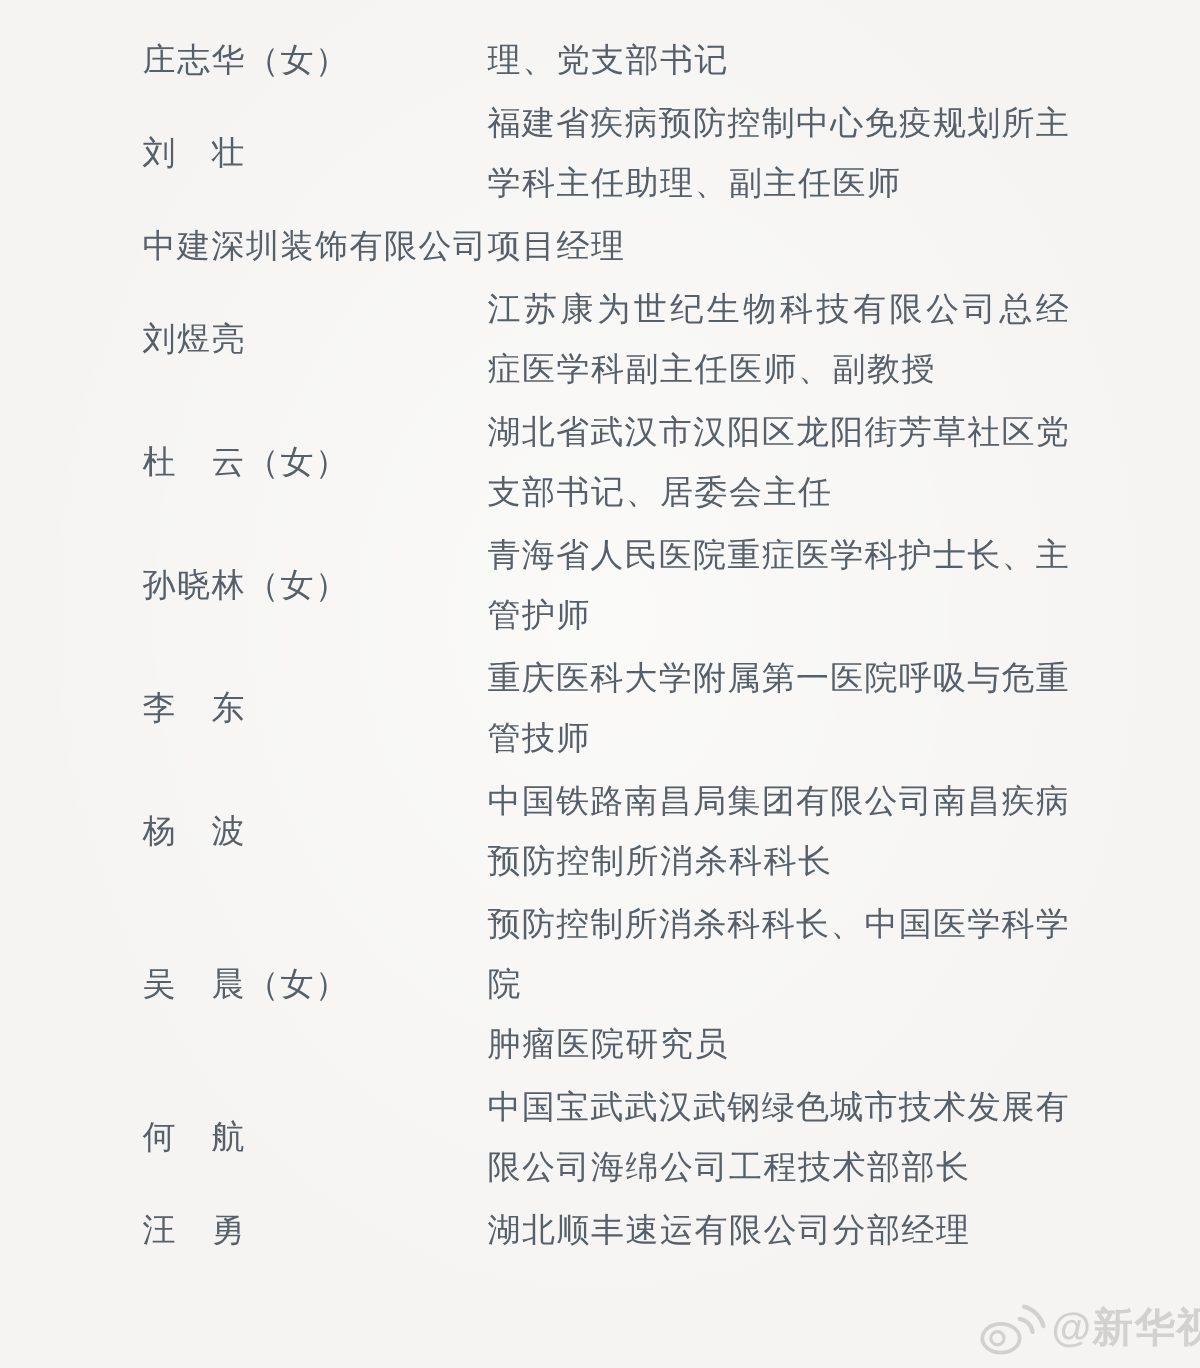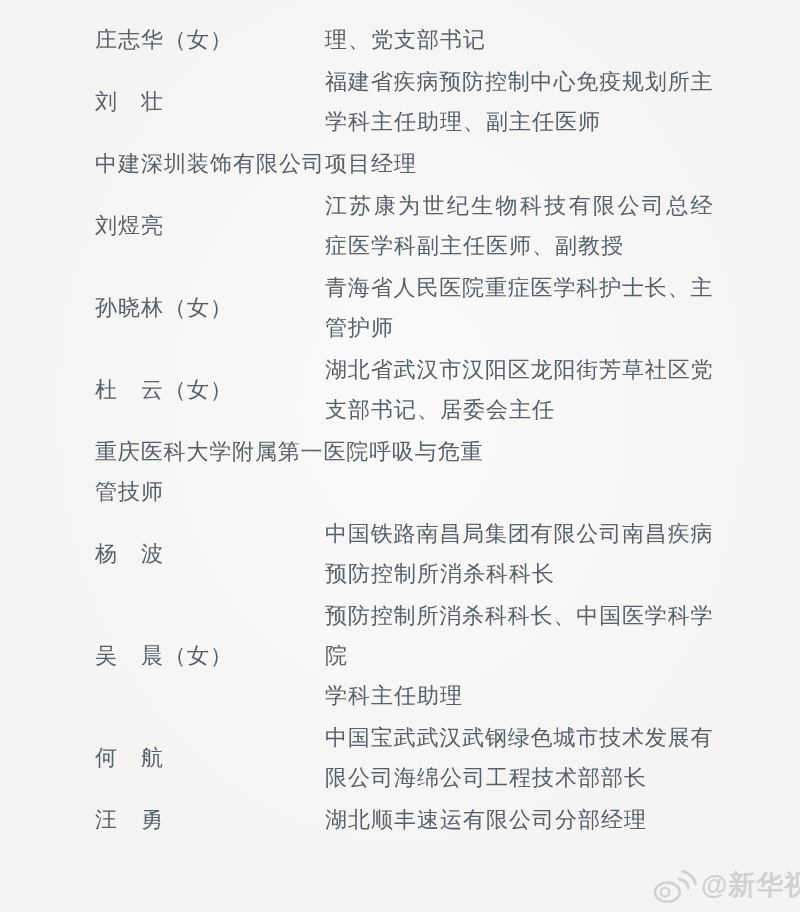--- a/index.html
+++ b/index.html
@@ -102,56 +102,57 @@
 
   <div class="entry">
     <div class="name">刘煜亮</div>
     <div class="aff">
           <div class="line full">江苏康为世纪生物科技有限公司总经</div>
           <div class="line">症医学科副主任医师、副教授</div>
         </div>
   </div>
 
   <div class="entry">
+    <div class="name">杜　云（女）</div>
+    <div class="aff">
+          <div class="line full">湖北省武汉市汉阳区龙阳街芳草社区党</div>
+          <div class="line">支部书记、居委会主任</div>
+        </div>
+  </div>
+
+  <div class="entry">
     <div class="name">孙晓林（女）</div>
     <div class="aff">
           <div class="line full">青海省人民医院重症医学科护士长、主</div>
           <div class="line">管护师</div>
         </div>
   </div>
 
   <div class="entry">
-    <div class="name">杜　云（女）</div>
-    <div class="aff">
-          <div class="line full">湖北省武汉市汉阳区龙阳街芳草社区党</div>
-          <div class="line">支部书记、居委会主任</div>
-        </div>
-  </div>
-
-  <div class="entry">
+    <div class="name">李　东</div>
     <div class="aff">
           <div class="line full">重庆医科大学附属第一医院呼吸与危重</div>
           <div class="line">管技师</div>
         </div>
   </div>
 
   <div class="entry">
     <div class="name">杨　波</div>
     <div class="aff">
           <div class="line full">中国铁路南昌局集团有限公司南昌疾病</div>
           <div class="line">预防控制所消杀科科长</div>
         </div>
   </div>
 
 
   <div class="entry">
     <div class="name">吴　晨（女）</div>
     <div class="aff">
           <div class="line full">预防控制所消杀科科长、中国医学科学院</div>
-          <div class="line">学科主任助理</div>
+          <div class="line">肿瘤医院研究员</div>
         </div>
   </div>
 
   <div class="entry">
     <div class="name">何　航</div>
     <div class="aff">
           <div class="line full">中国宝武武汉武钢绿色城市技术发展有</div>
           <div class="line">限公司海绵公司工程技术部部长</div>
         </div>
   </div>

